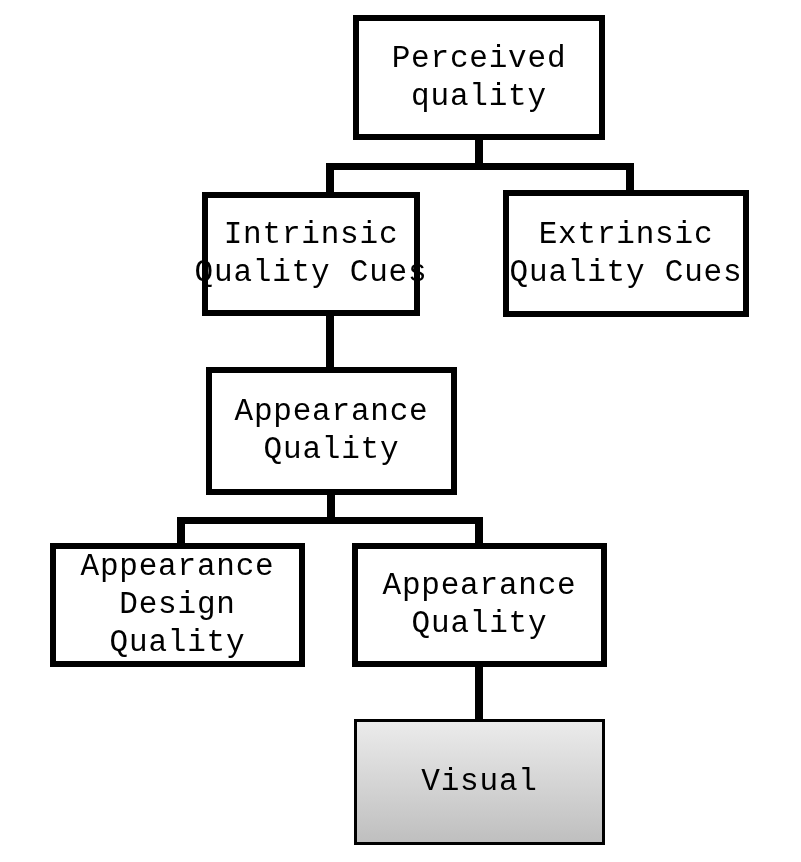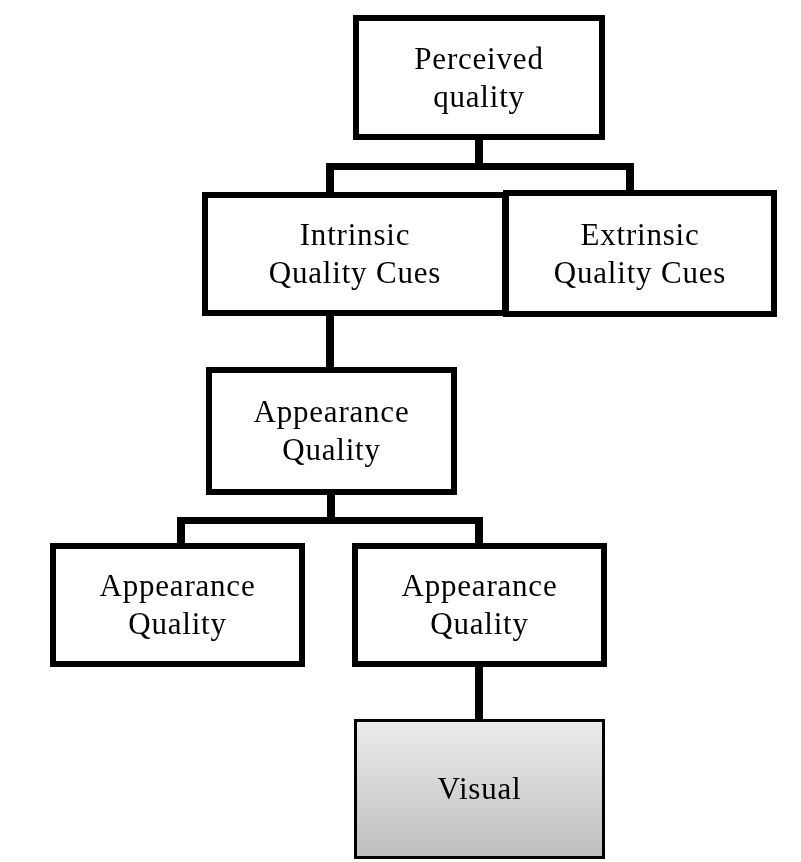--- a/index.html
+++ b/index.html
@@ -11,21 +11,21 @@
     --highlight-top:#ebebeb;
     --highlight-bottom:#bfbfbf;
   }
   *{margin:0;padding:0;box-sizing:border-box;}
   html,body{background:var(--background);}
   .canvas{
     position:relative;
     width:801px;
     height:862px;
     background:var(--background);
-    font-family:Liberation Serif, serif;
+    font-family:Liberation Mono, monospace;
     color:var(--text);
     overflow:hidden;
   }
   .node{
     position:absolute;
     background:var(--box-fill);
     border:6px solid var(--border);
     display:flex;
     flex-direction:column;
     justify-content:center;
@@ -45,26 +45,26 @@
     background:linear-gradient(to bottom, var(--highlight-top) 0%, var(--highlight-bottom) 100%);
   }
   .connector{
     position:absolute;
     background:var(--connector);
     z-index:1;
   }
 
   
   #node-perceived            {left:353px; top:15px;  width:252px; height:125px;}
-  #node-intrinsic            {left:202px; top:192px; width:306px; height:124px;}
-  #node-extrinsic            {left:503px; top:190px; width:274px; height:127px;}
+  #node-intrinsic            {left:202px; top:192px; width:218px; height:124px;}
+  #node-extrinsic            {left:503px; top:190px; width:246px; height:127px;}
   #node-appearance-quality   {left:206px; top:367px; width:251px; height:128px;}
   #node-appearance-design    {left:50px;  top:543px; width:255px; height:124px;}
   #node-appearance-conformance{left:352px;top:543px; width:255px; height:124px;}
-  #node-visual-robustness    {left:354px; top:719px; width:251px; height:140px;}
+  #node-visual-robustness    {left:354px; top:719px; width:251px; height:126px;}
 
   
   #conn-perceived-stub   {left:475px; top:140px; width:8px;   height:30px;}
   #conn-level2-hbar      {left:326px; top:163px; width:308px; height:7px;}
   #conn-drop-intrinsic   {left:326px; top:163px; width:8px;   height:29px;}
   #conn-drop-extrinsic   {left:626px; top:163px; width:8px;   height:27px;}
   #conn-intrinsic-appearance {left:326px; top:316px; width:8px; height:51px;}
   #conn-appearance-stub  {left:327px; top:495px; width:8px;   height:29px;}
   #conn-level4-hbar      {left:177px; top:517px; width:306px; height:7px;}
   #conn-drop-design      {left:177px; top:517px; width:8px;   height:26px;}
@@ -102,20 +102,21 @@
     <div class="line">Quality Cues</div>
   </div>
 
   <div class="node" id="node-appearance-quality">
     <div class="line">Appearance</div>
     <div class="line">Quality</div>
   </div>
 
   <div class="node" id="node-appearance-design">
     <div class="line">Appearance</div>
+    <div class="line">Design</div>
     <div class="line">Quality</div>
   </div>
 
   <div class="node" id="node-appearance-conformance">
     <div class="line">Appearance</div>
     <div class="line">Quality</div>
   </div>
 
   <div class="node shaded" id="node-visual-robustness">
     <div class="line">Visual</div>

